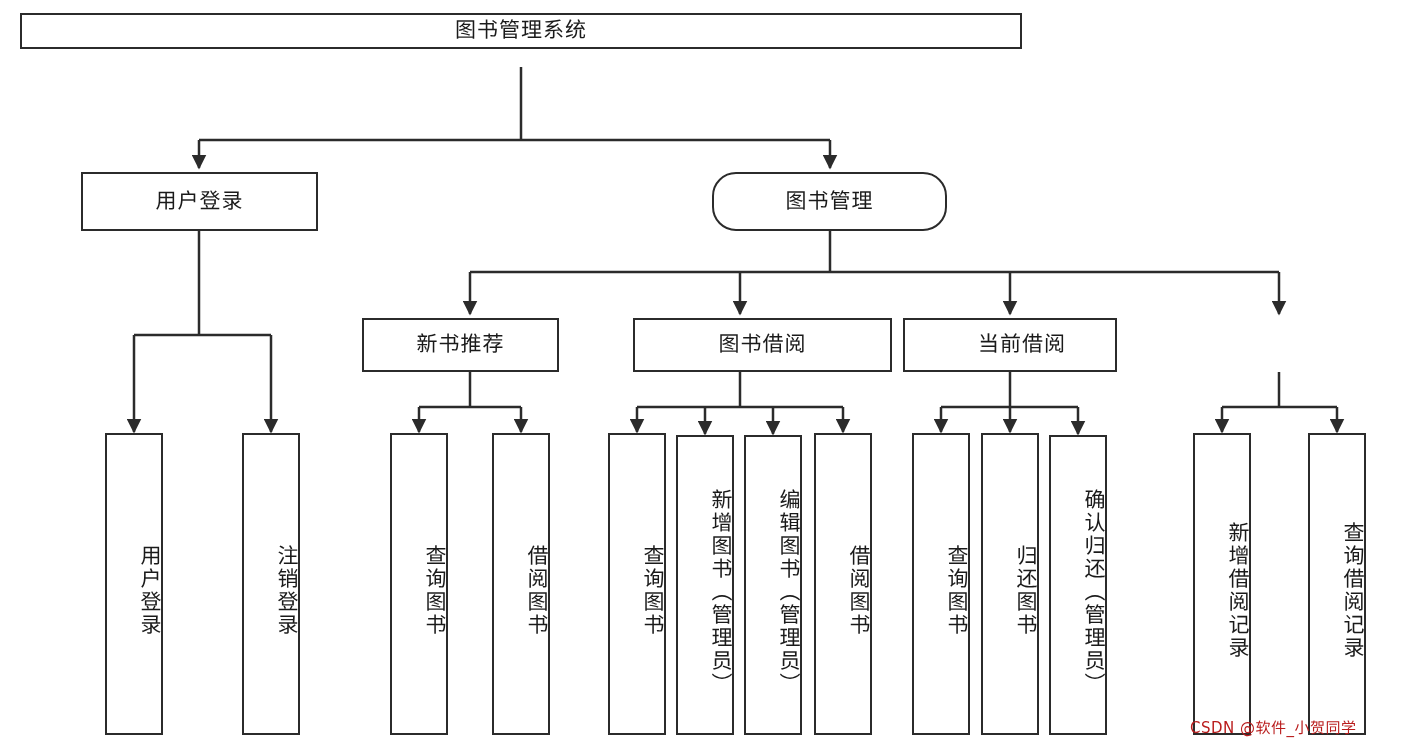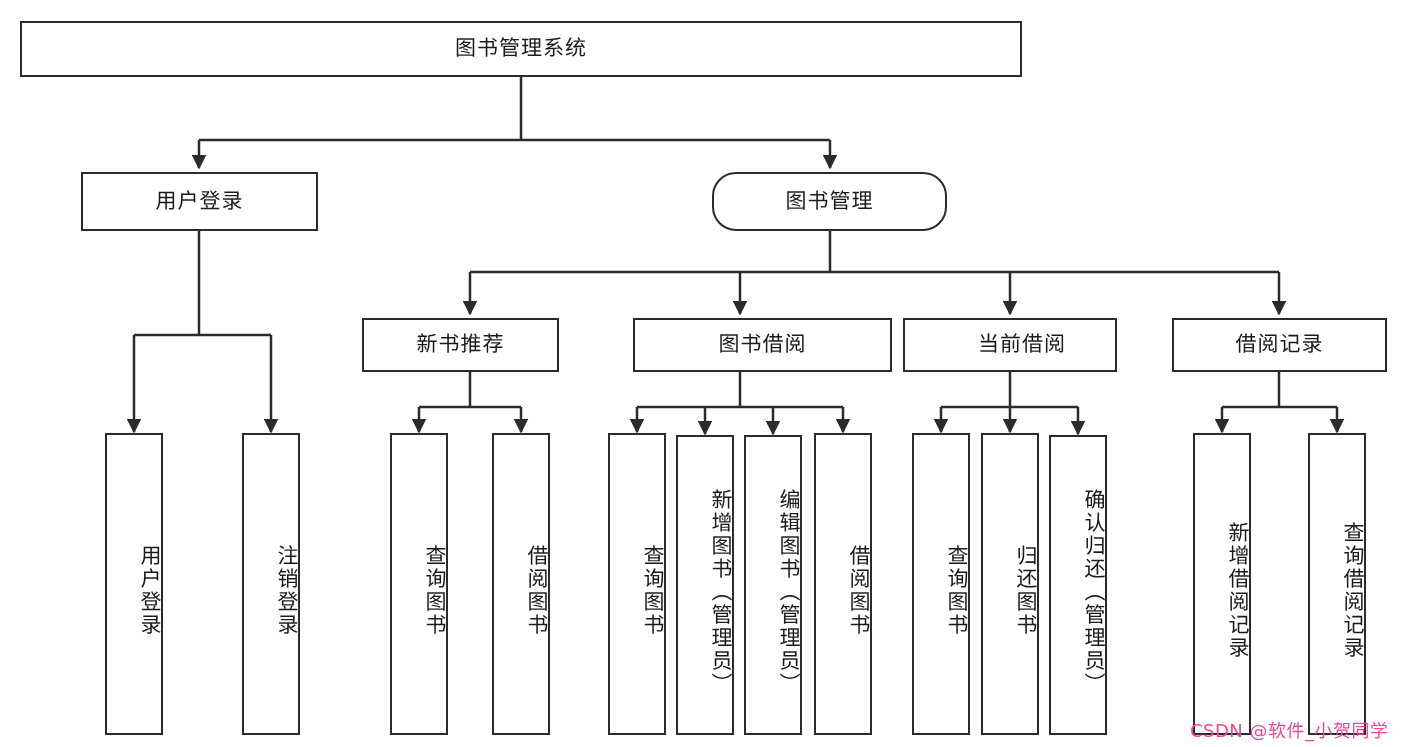--- a/index.html
+++ b/index.html
@@ -50,22 +50,22 @@
     text-orientation: upright;
     align-items: flex-start;
     justify-content: center;
     padding-top: 14px;
     white-space: nowrap;
   }
   .watermark {
     position: absolute;
     left: 1190px;
     top: 716px;
-    font-size: 18px;
-    color: #ec4899;
+    font-size: 15px;
+    color: #b91c1c;
     letter-spacing: 0.5px;
     z-index: 3;
     white-space: nowrap;
     font-family: "DejaVu Sans", "Liberation Sans", sans-serif;
   }
 </style>
 </head>
 <body>
 
 <div id="canvas">
@@ -113,29 +113,28 @@
       <path d="M 1010 407 L 1010 432" marker-end="url(#arrow)"></path>
       <path d="M 1078 407 L 1078 434" marker-end="url(#arrow)"></path>
 
       <path d="M 1279 372 L 1279 407"></path>
       <path d="M 1222 407 L 1337 407"></path>
       <path d="M 1222 407 L 1222 432" marker-end="url(#arrow)"></path>
       <path d="M 1337 407 L 1337 432" marker-end="url(#arrow)"></path>
     </g>
   </svg>
 
-  <div class="node h" style="left:20px; top:21px; width:1002px; height:56px;">图书管理系统</div>
+  <div class="node h" style="left:20px; top:13px; width:1002px; height:36px;">图书管理系统</div>
 
   <div class="node h" style="left:81px; top:172px; width:237px; height:59px;">用户登录</div>
   <div class="node h" style="left:712px; top:172px; width:235px; height:59px;border-radius:24px;">图书管理</div>
 
   <div class="node h" style="left:362px; top:318px; width:197px; height:54px;">新书推荐</div>
   <div class="node h" style="left:633px; top:318px; width:259px; height:54px;">图书借阅</div>
   <div class="node h" style="left:903px; top:318px; width:214px; height:54px;padding-left:24px;">当前借阅</div>
-  <div class="node h" style="left:1172px; top:318px; width:215px; height:54px;">借阅记录</div>
 
   <div class="node v" style="left:105px; top:433px; width:58px; height:302px;">用户登录</div>
   <div class="node v" style="left:242px; top:433px; width:58px; height:302px;">注销登录</div>
 
   <div class="node v" style="left:390px; top:433px; width:58px; height:302px;">查询图书</div>
   <div class="node v" style="left:492px; top:433px; width:58px; height:302px;">借阅图书</div>
 
   <div class="node v" style="left:608px; top:433px; width:58px; height:302px;">查询图书</div>
   <div class="node v" style="left:676px; top:435px; width:58px; height:300px;">新增图书（管理员）</div>
   <div class="node v" style="left:744px; top:435px; width:58px; height:300px;">编辑图书（管理员）</div>

